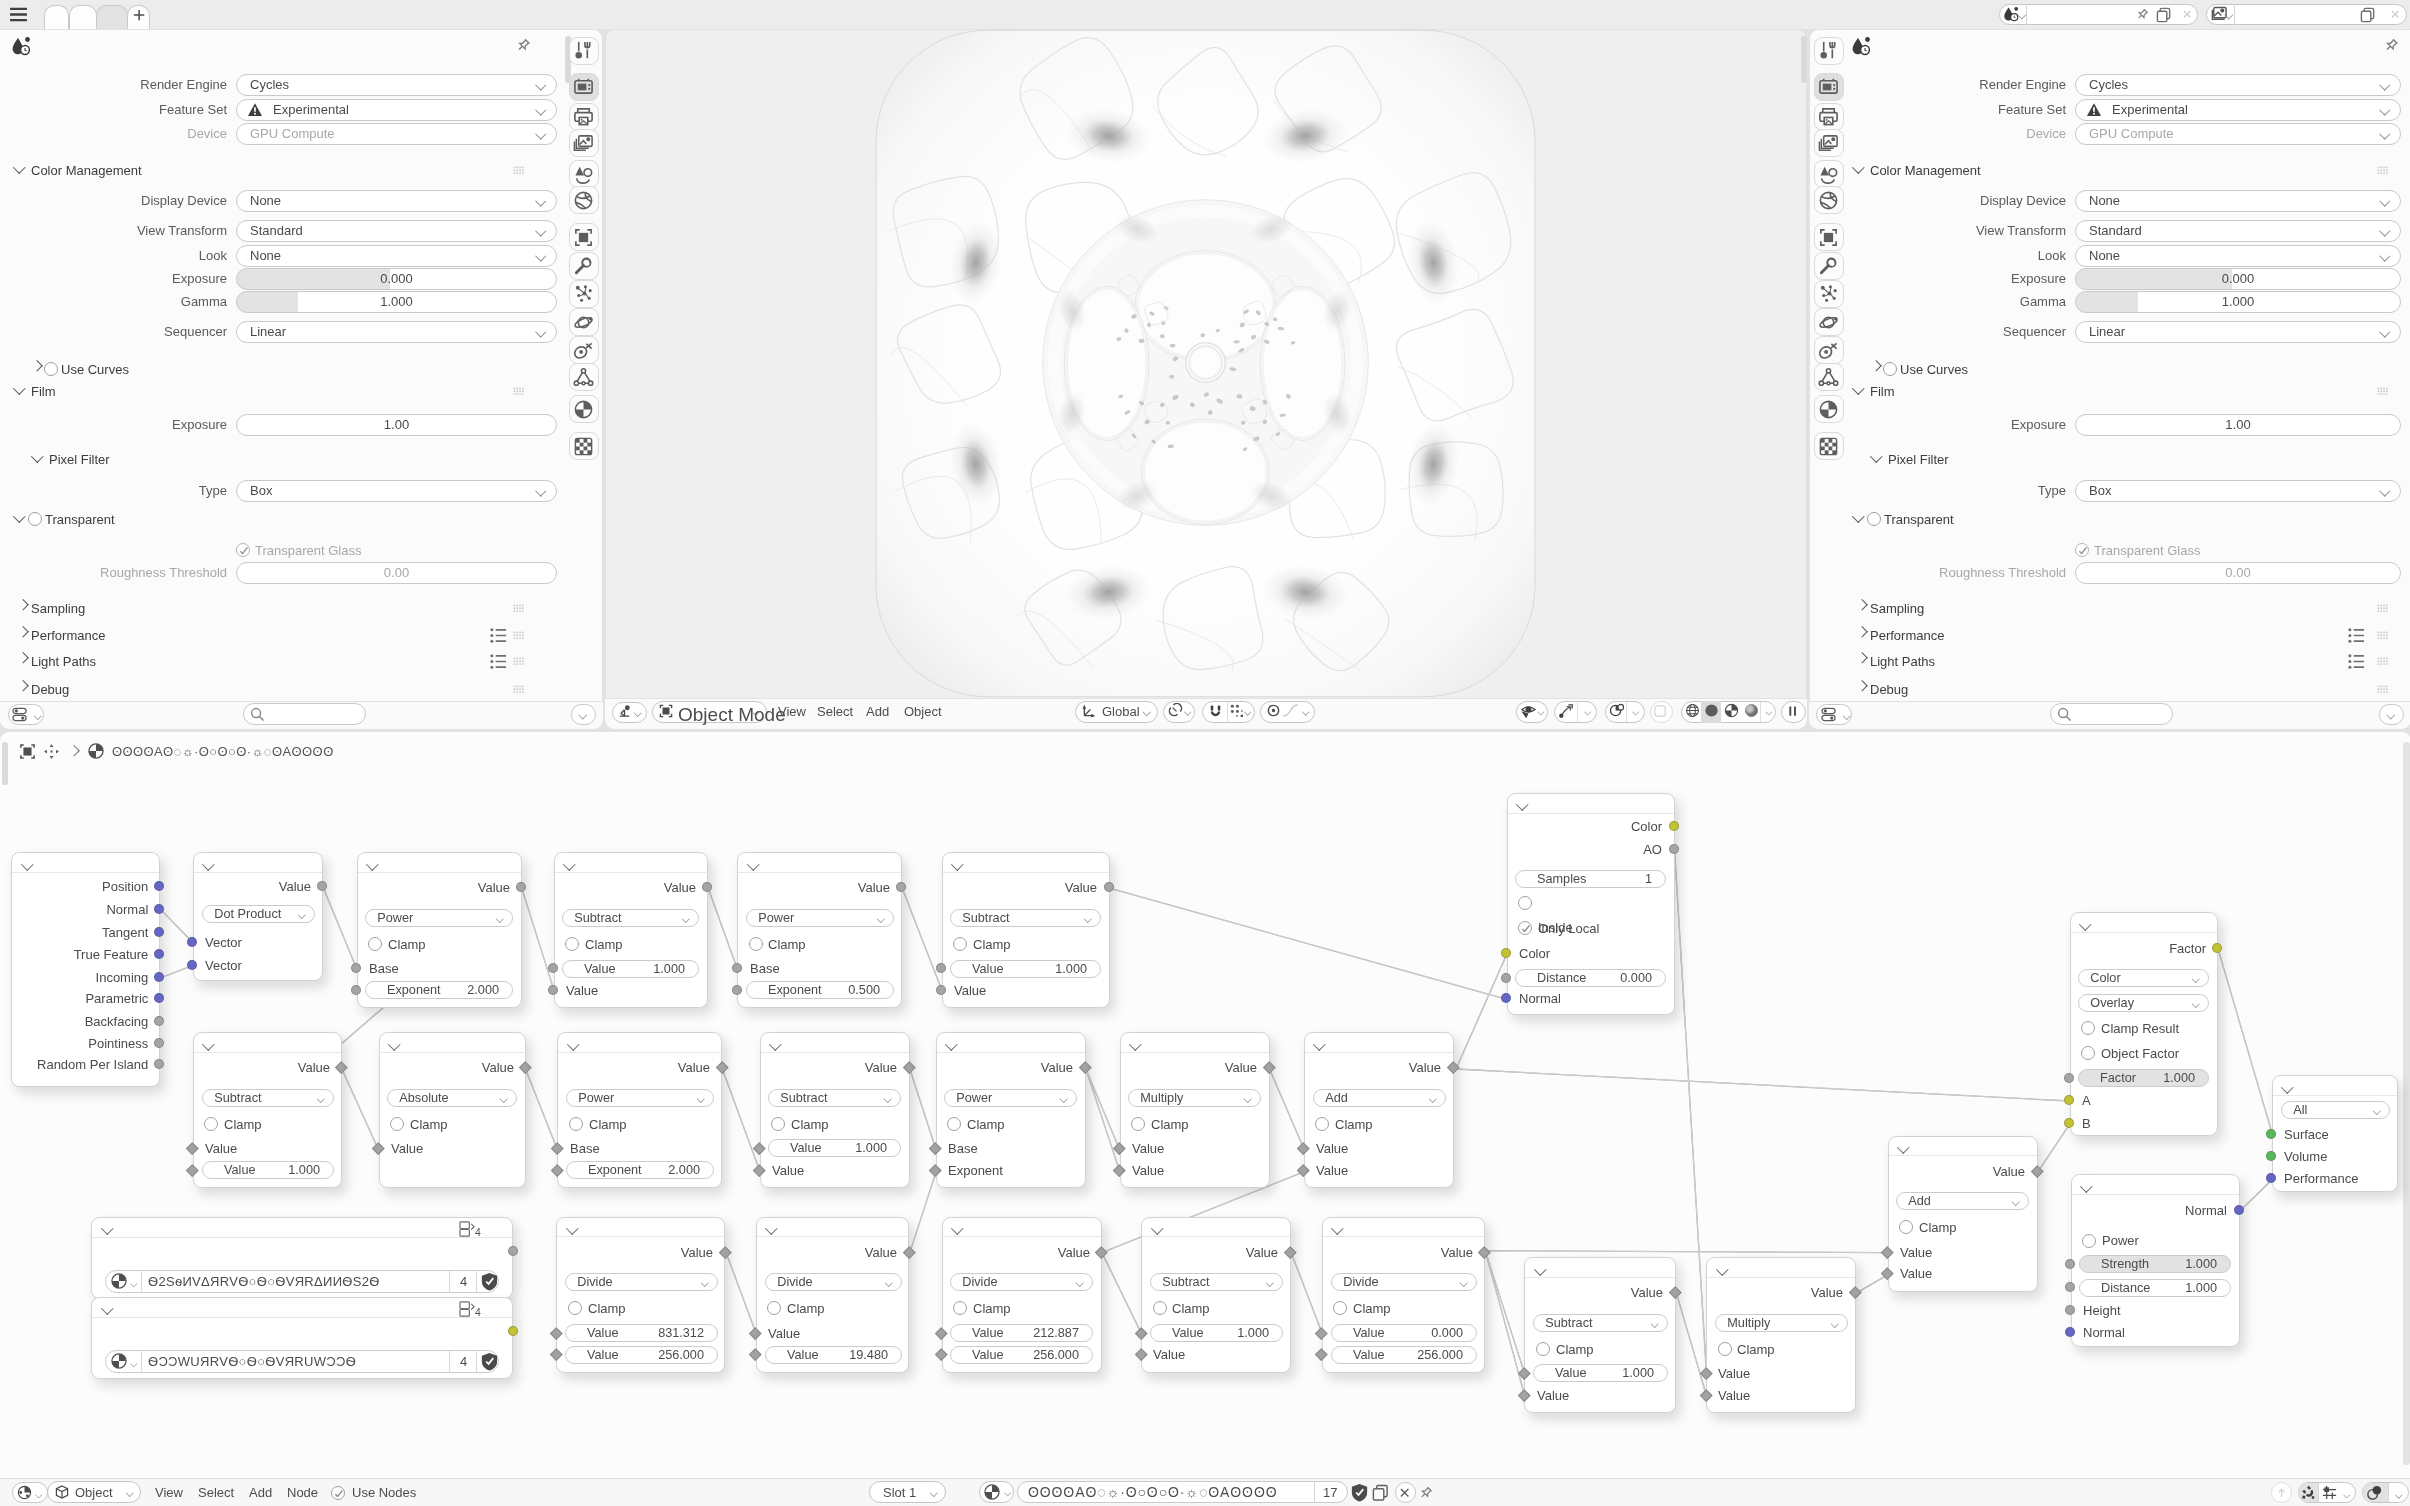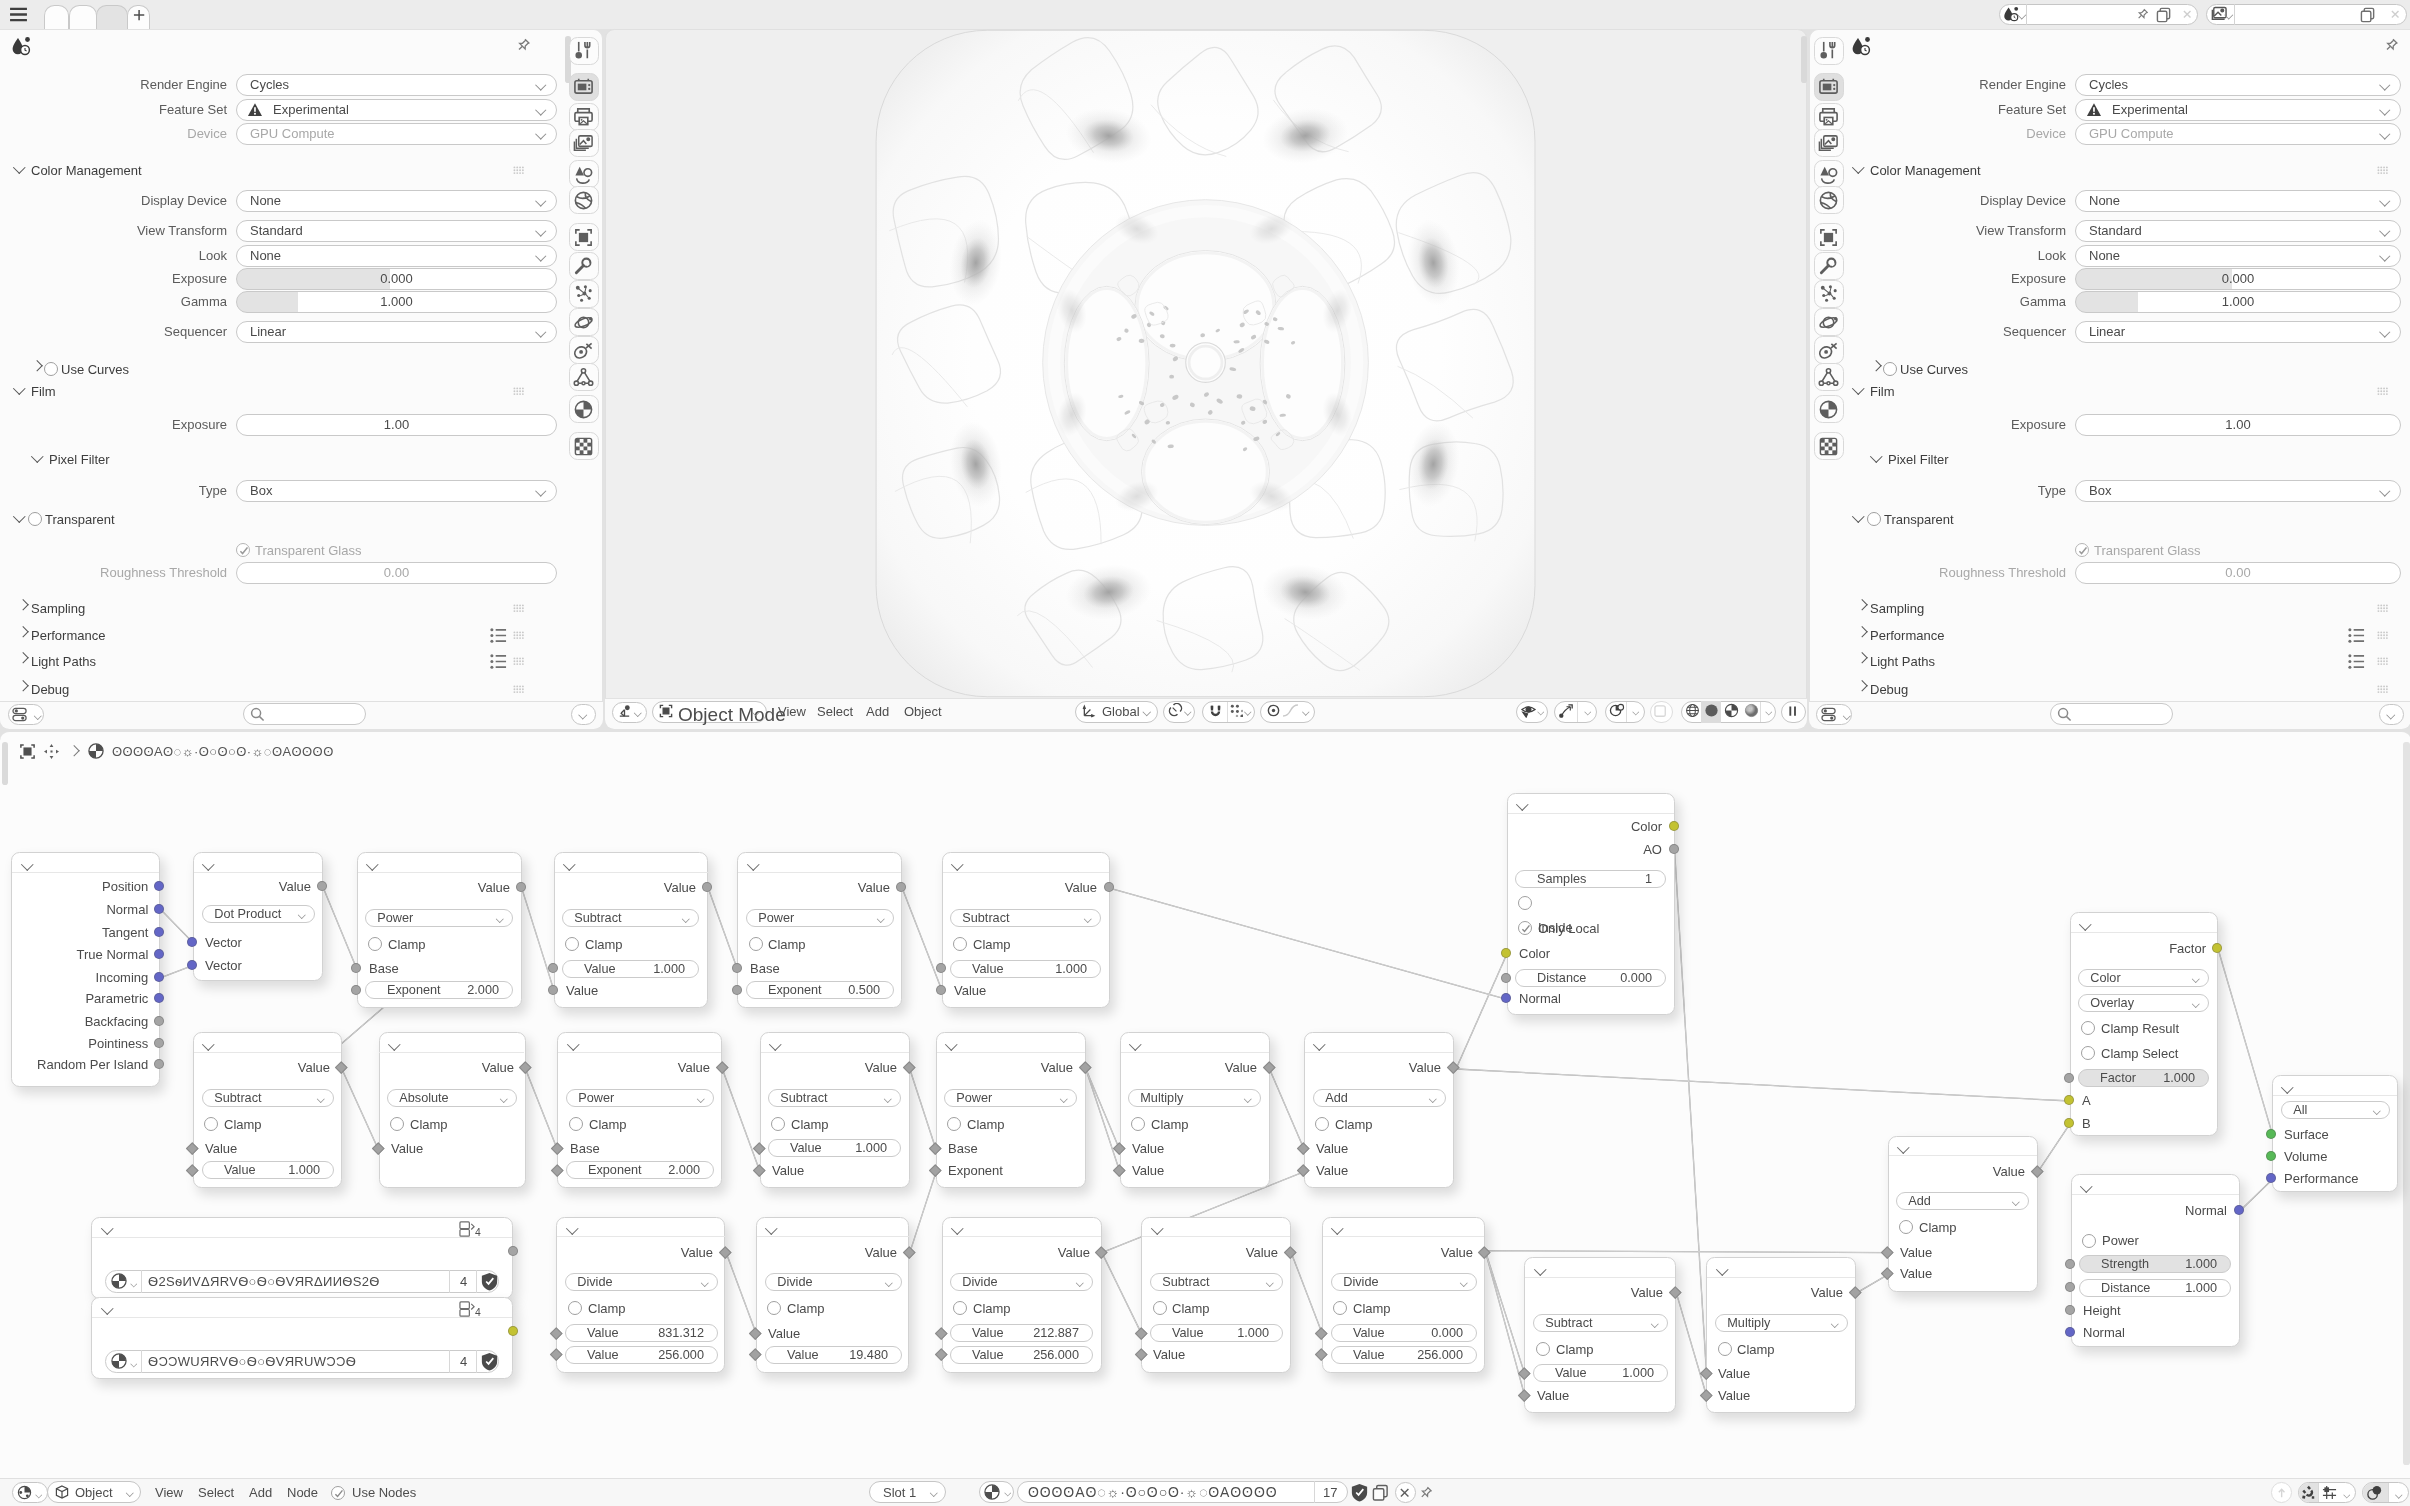--- a/index.html
+++ b/index.html
@@ -1184,21 +1184,21 @@
   </svg>
 <div class="node" style="left:11.3px;top:852px;width:149px;height:235px"></div>
 <div class="chevL" style="left:22.6px;top:860px;border-color:#6b6b6b"></div>
 <div class="nsep" style="left:12.2px;top:872px;width:147px"></div>
 <div class="ntxt" style="left:11.3px;top:880px;width:137px;text-align:right">Position</div>
 <div class="sock" style="left:154px;top:881px;background:#6366c6"></div>
 <div class="ntxt" style="left:11.3px;top:903px;width:137px;text-align:right">Normal</div>
 <div class="sock" style="left:154px;top:904px;background:#6366c6"></div>
 <div class="ntxt" style="left:11.3px;top:926px;width:137px;text-align:right">Tangent</div>
 <div class="sock" style="left:154px;top:927px;background:#6366c6"></div>
-<div class="ntxt" style="left:11.3px;top:948px;width:137px;text-align:right">True Normal</div>
+<div class="ntxt" style="left:11.3px;top:948px;width:137px;text-align:right">True Feature</div>
 <div class="sock" style="left:154px;top:949px;background:#6366c6"></div>
 <div class="ntxt" style="left:11.3px;top:971px;width:137px;text-align:right">Incoming</div>
 <div class="sock" style="left:154px;top:972px;background:#6366c6"></div>
 <div class="ntxt" style="left:11.3px;top:992px;width:137px;text-align:right">Parametric</div>
 <div class="sock" style="left:154px;top:993px;background:#6366c6"></div>
 <div class="ntxt" style="left:11.3px;top:1015px;width:137px;text-align:right">Backfacing</div>
 <div class="sock" style="left:154px;top:1016px;background:#a4a4a4"></div>
 <div class="ntxt" style="left:11.3px;top:1037px;width:137px;text-align:right">Pointiness</div>
 <div class="sock" style="left:154px;top:1038px;background:#a4a4a4"></div>
 <div class="ntxt" style="left:11.3px;top:1058px;width:137px;text-align:right">Random Per Island</div>
@@ -1573,21 +1573,21 @@
 <div class="node" style="left:2070px;top:912px;width:148px;height:224px"></div>
 <div class="chevL" style="left:2081px;top:920px;border-color:#6b6b6b"></div>
 <div class="nsep" style="left:2071px;top:932px;width:146px"></div>
 <div class="ntxt" style="left:2070px;top:942px;width:136px;text-align:right">Factor</div>
 <div class="sock" style="left:2212px;top:943px;background:#c3c232"></div>
 <div class="npill" style="left:2078px;top:969px;width:131px;padding-left:11.3px">Color<div class="chev" style="right:8.5px;top:4.7px;transform:rotate(45deg) scale(.7)"></div></div>
 <div class="npill" style="left:2078px;top:994px;width:131px;padding-left:11.3px">Overlay<div class="chev" style="right:8.5px;top:4.7px;transform:rotate(45deg) scale(.7)"></div></div>
 <div class="radio" style="left:2081px;top:1021px"></div>
 <div class="ntxt" style="left:2101px;top:1022px">Clamp Result</div>
 <div class="radio" style="left:2081px;top:1046px"></div>
-<div class="ntxt" style="left:2101px;top:1047px">Clamp Select</div>
+<div class="ntxt" style="left:2101px;top:1047px">Object Factor</div>
 <div class="sock" style="left:2064px;top:1073px;background:#a4a4a4"></div>
 <div class="npill" style="left:2078px;top:1069px;width:131px;background:#e2e2e2;">
     <span style="position:absolute;left:21px">Factor</span>
     <span style="position:absolute;right:13px">1.000</span>
   </div>
 <div class="sock" style="left:2064px;top:1095px;background:#c3c232"></div>
 <div class="ntxt" style="left:2082px;top:1094px">A</div>
 <div class="sock" style="left:2064px;top:1118px;background:#c3c232"></div>
 <div class="ntxt" style="left:2082px;top:1117px">B</div>
 <div class="node" style="left:2272px;top:1075px;width:126px;height:117px"></div>

